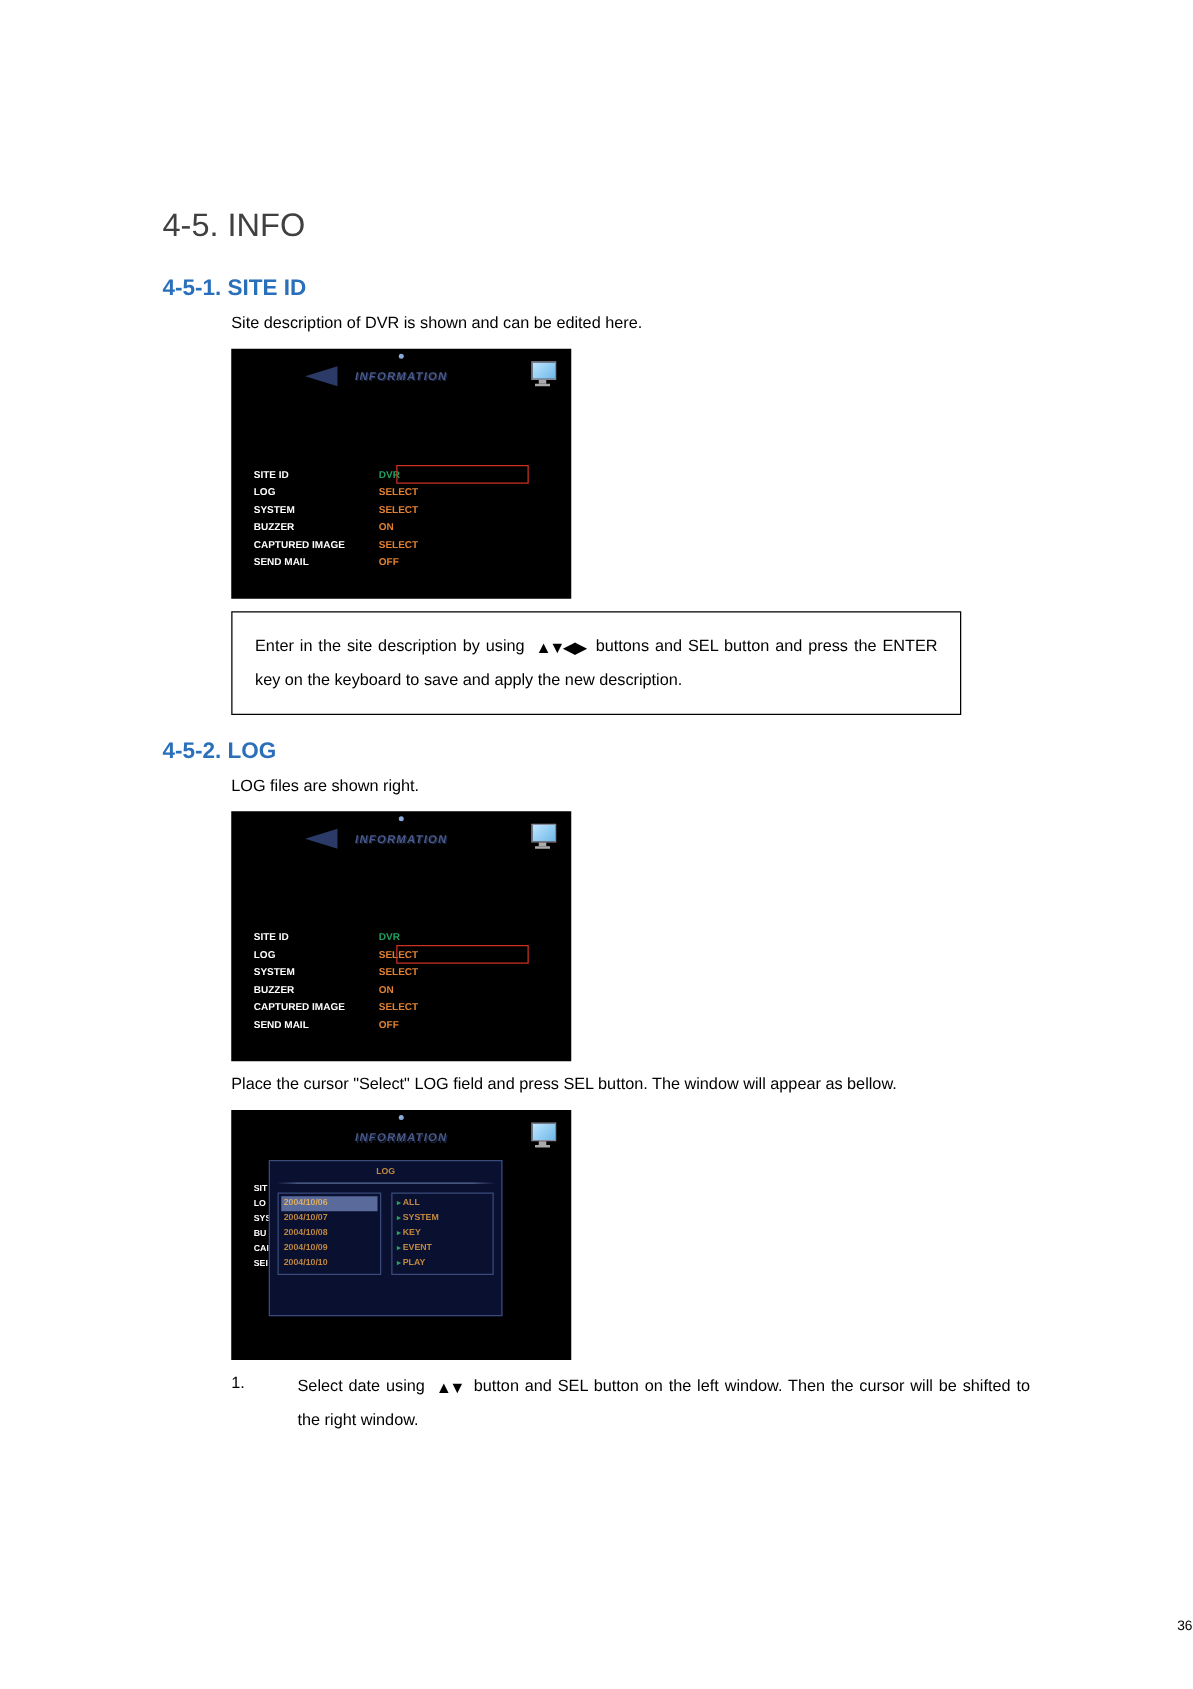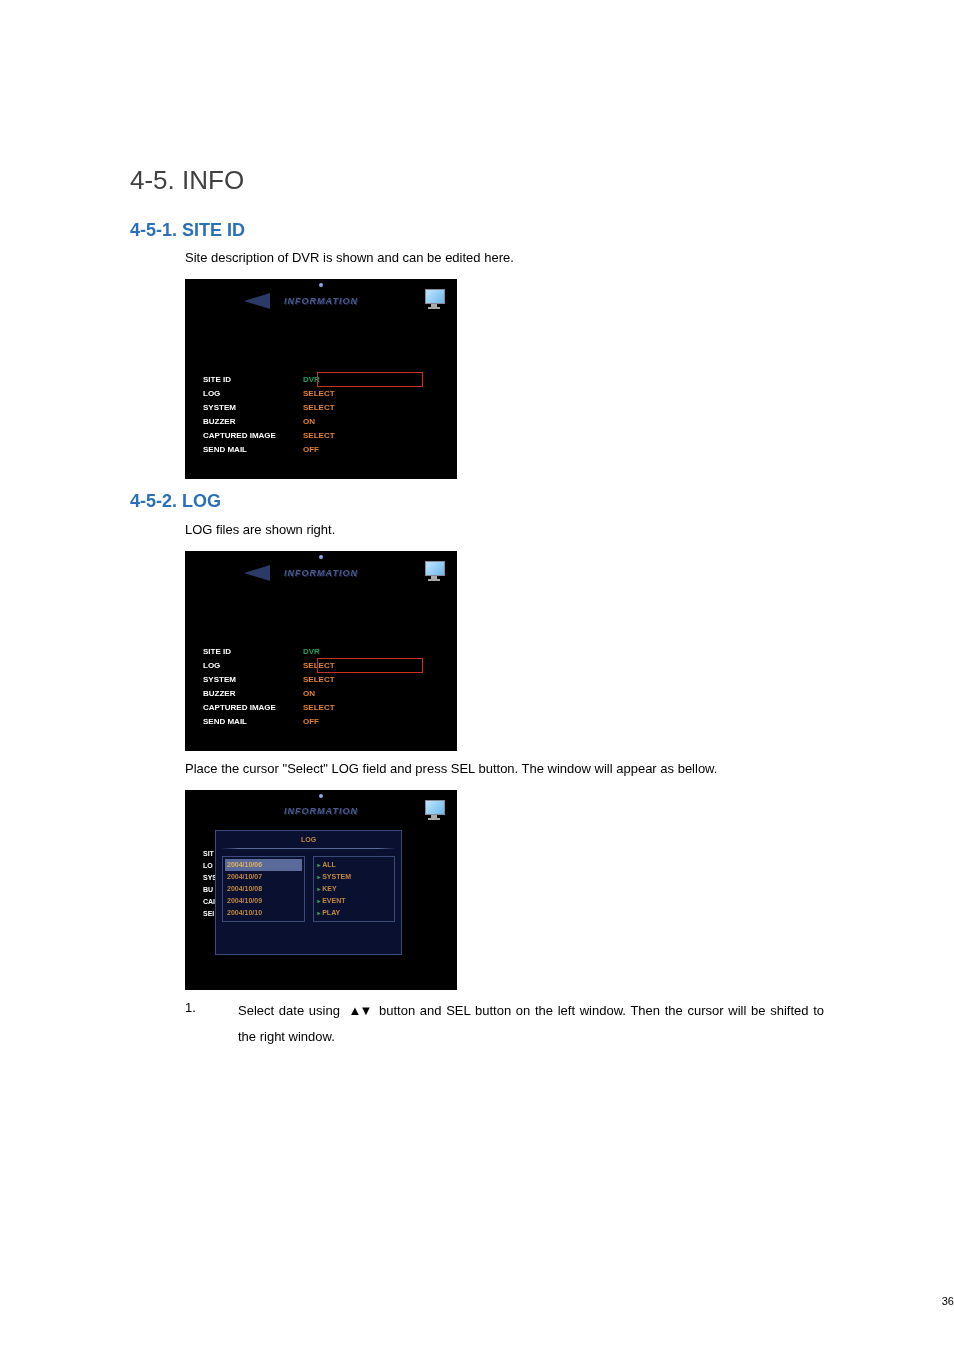--- a/index.html
+++ b/index.html
@@ -298,20 +298,25 @@
           <span class="label">CAPTURED IMAGE</span>
           <span class="value">SELECT</span>
         </div>
       <div class="row">
           <span class="label">SEND MAIL</span>
           <span class="value">OFF</span>
         </div>
     </div>
   </div>
 
+  <div class="note-box">
+    <span>Enter in the site description by using</span>
+    <span class="arrow-icons">▲▼◀ ▶</span>
+    <span>buttons and SEL button and press the ENTER key on the keyboard to save and apply the new description.</span>
+  </div>
 
   <div class="h2">4-5-2. LOG</div>
 
   <div class="body-text indent">LOG files are shown right.</div>
 
   <div class="screenshot">
     <div class="banner-pin"></div>
     <div class="banner">
       <span class="banner-label">INFORMATION</span>
     </div>

